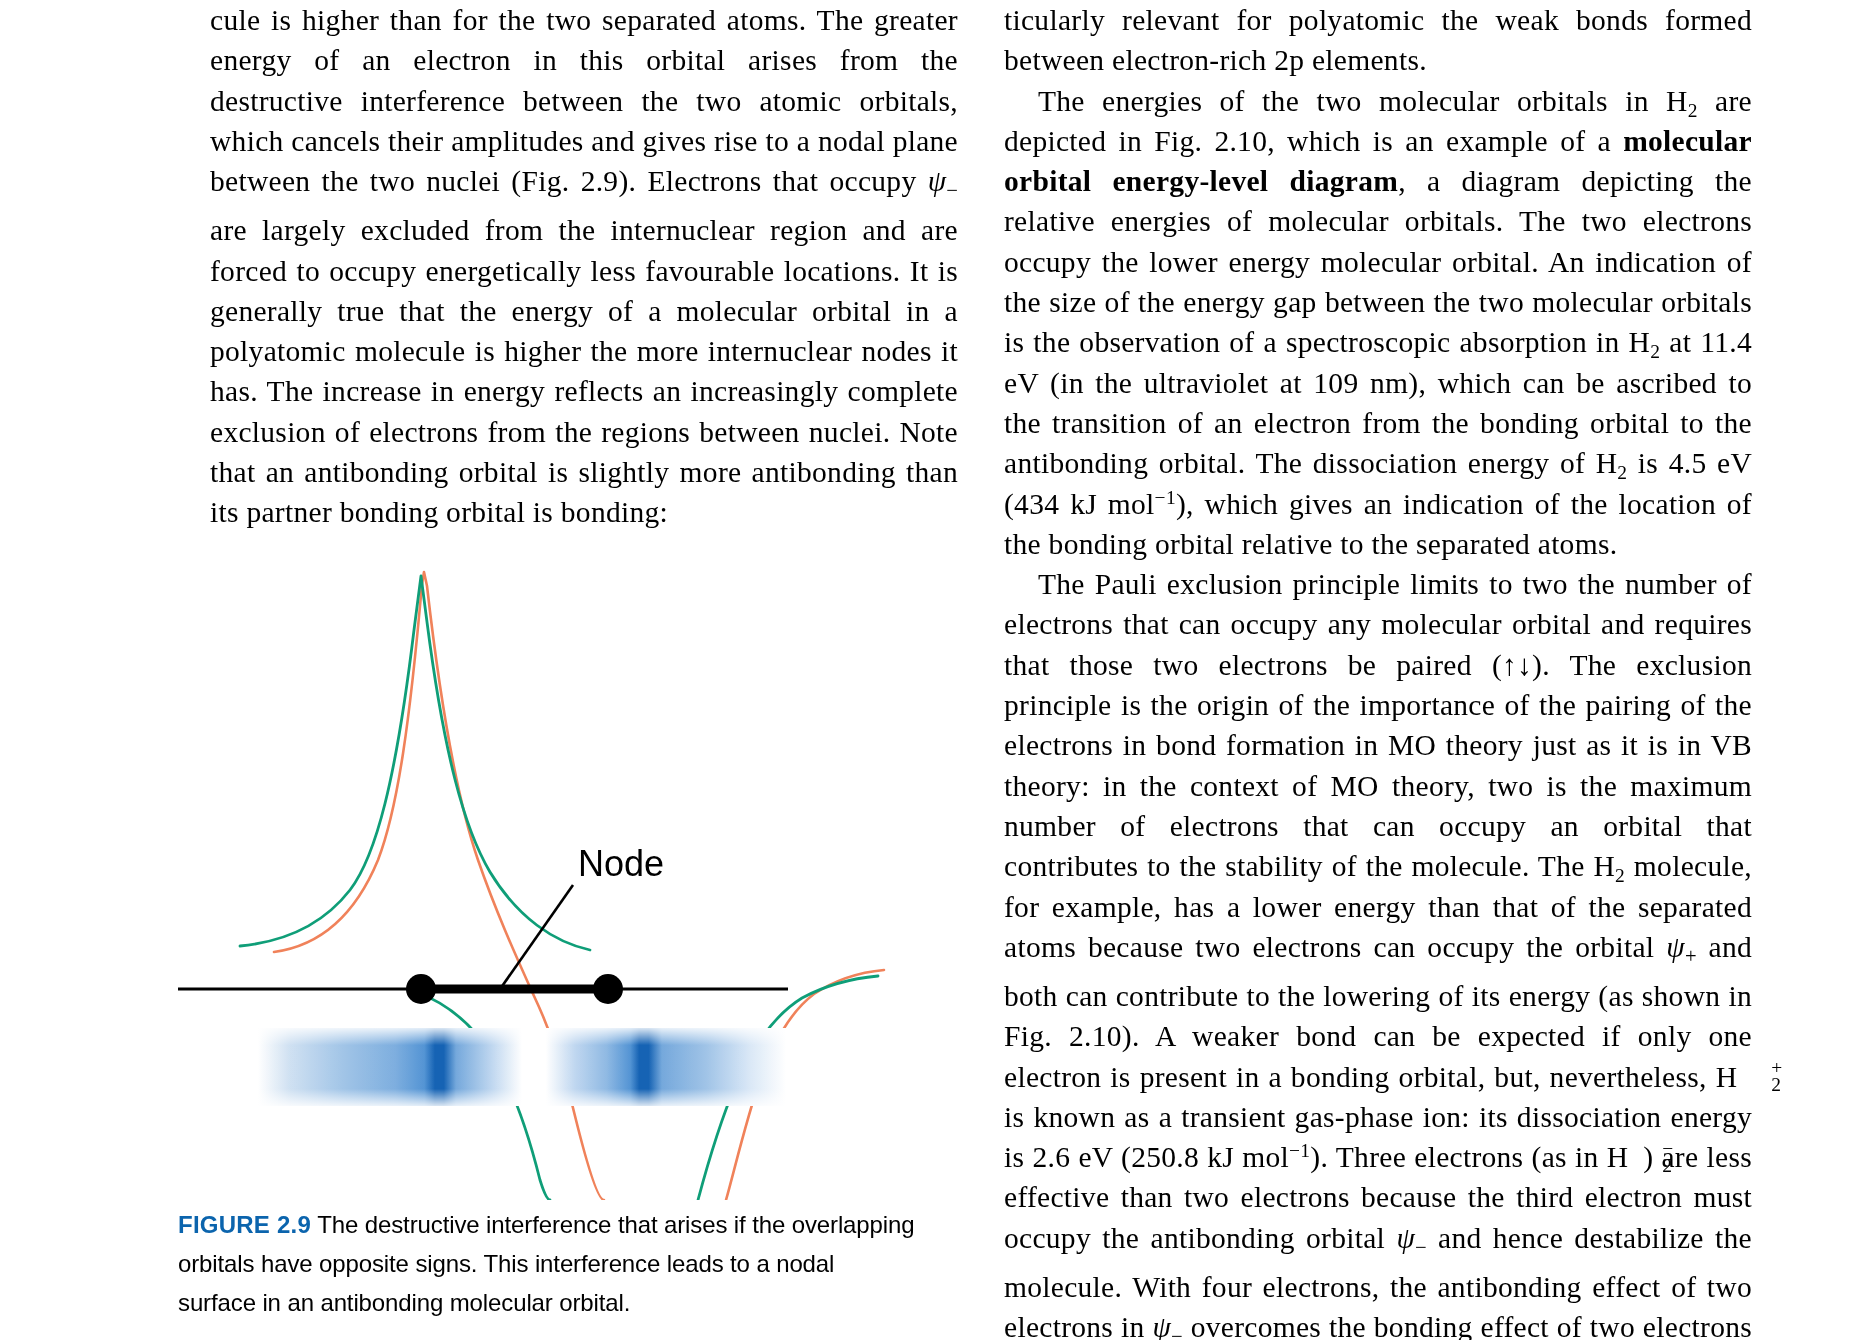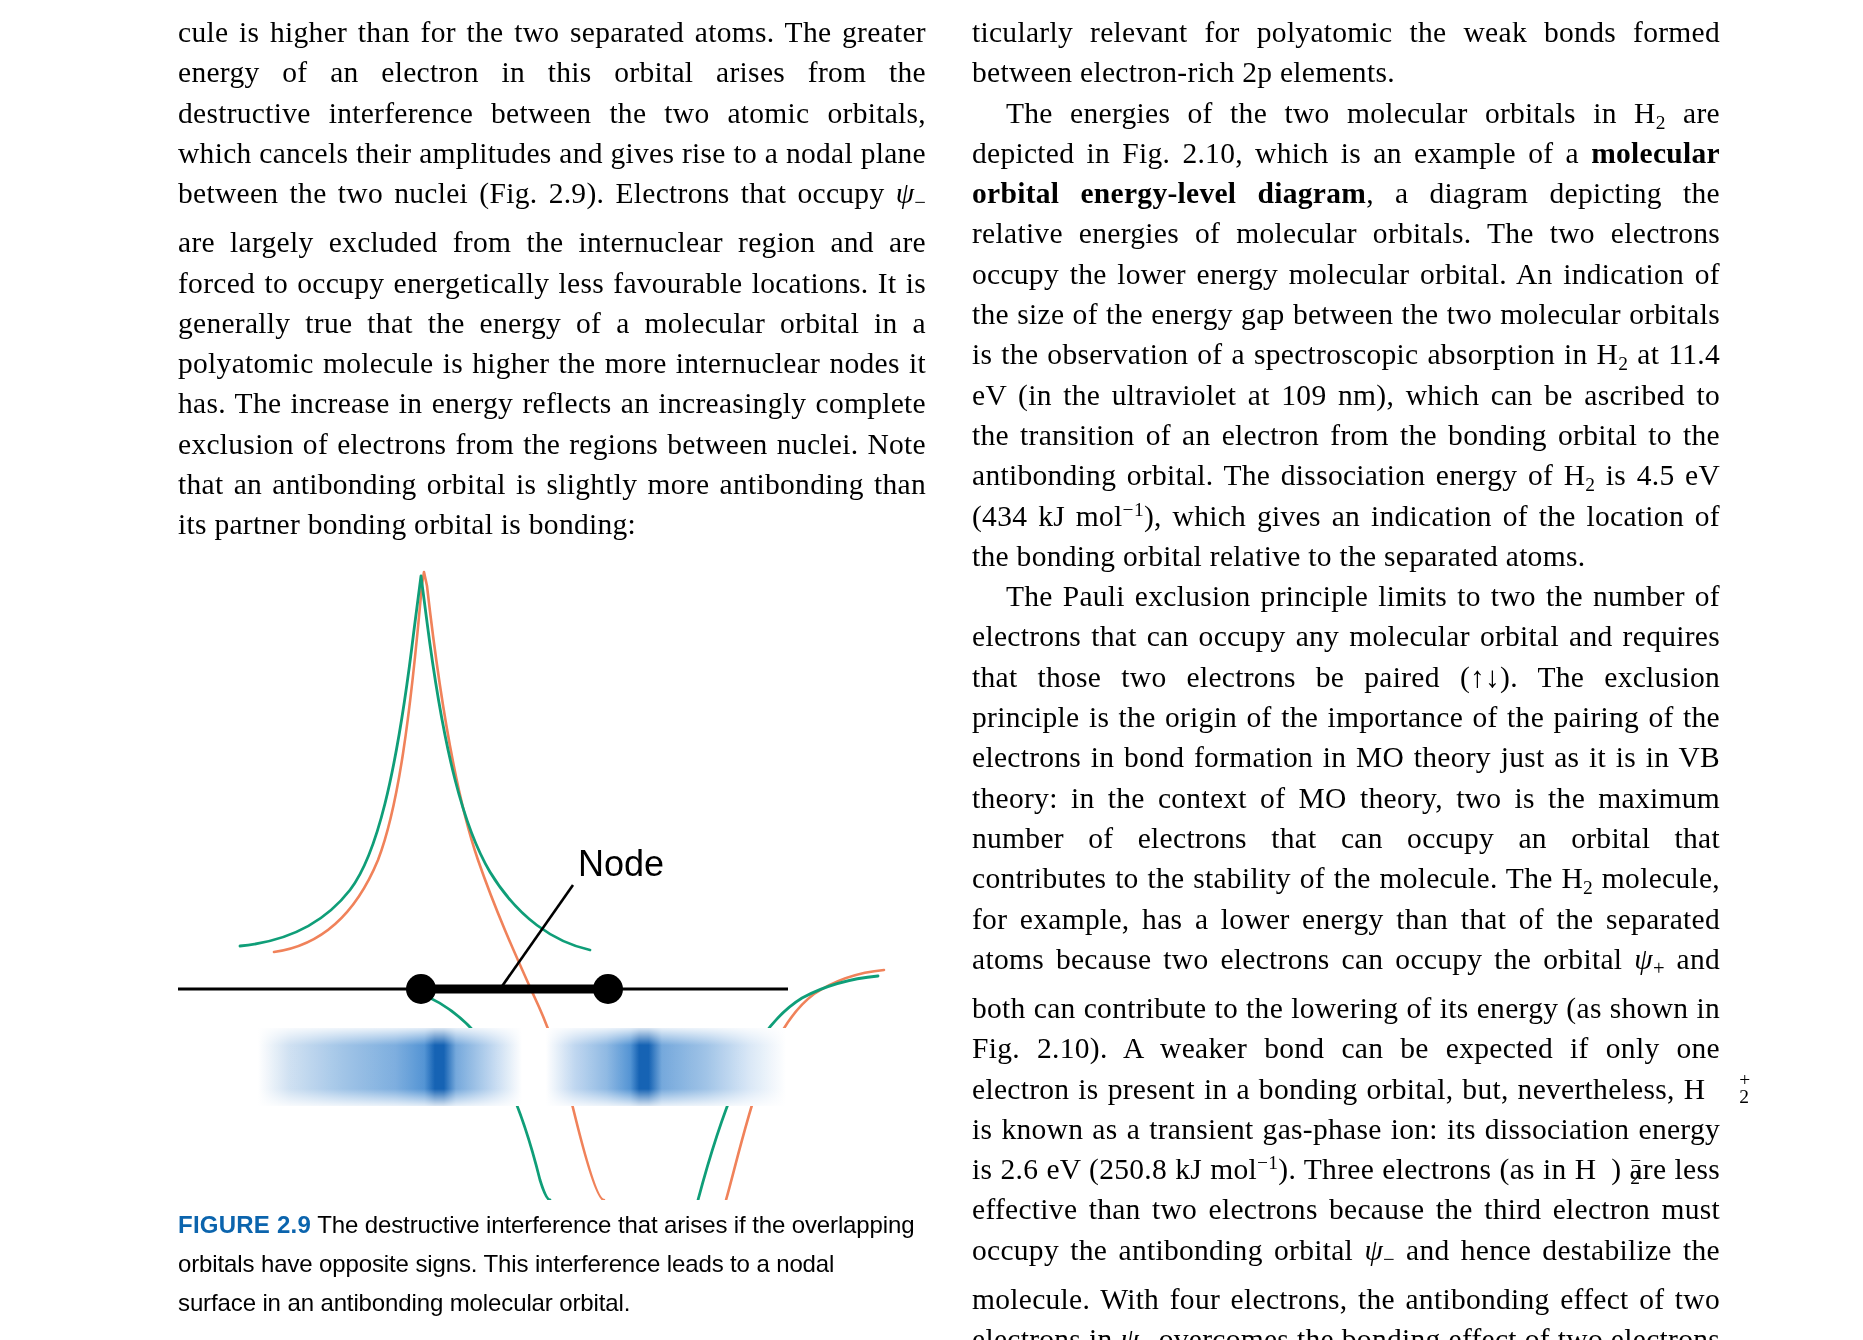--- a/index.html
+++ b/index.html
@@ -19,22 +19,23 @@
   #page {
     position: absolute;
     left: 0; top: 0;
     width: 1863px;
     height: 1340px;
   }
 
   
   .col {
     position: absolute;
-    top: 12px;
+    top: 0;
     width: 748px;
+    margin-left: 32px;
   }
   #col-left  { left: 178px; }
   #col-right { left: 972px; }
 
   p.body-par {
     margin: 0;
     font-size: 29.5px;
     line-height: 40.3px;
     text-align: justify;
     text-justify: inter-word;

